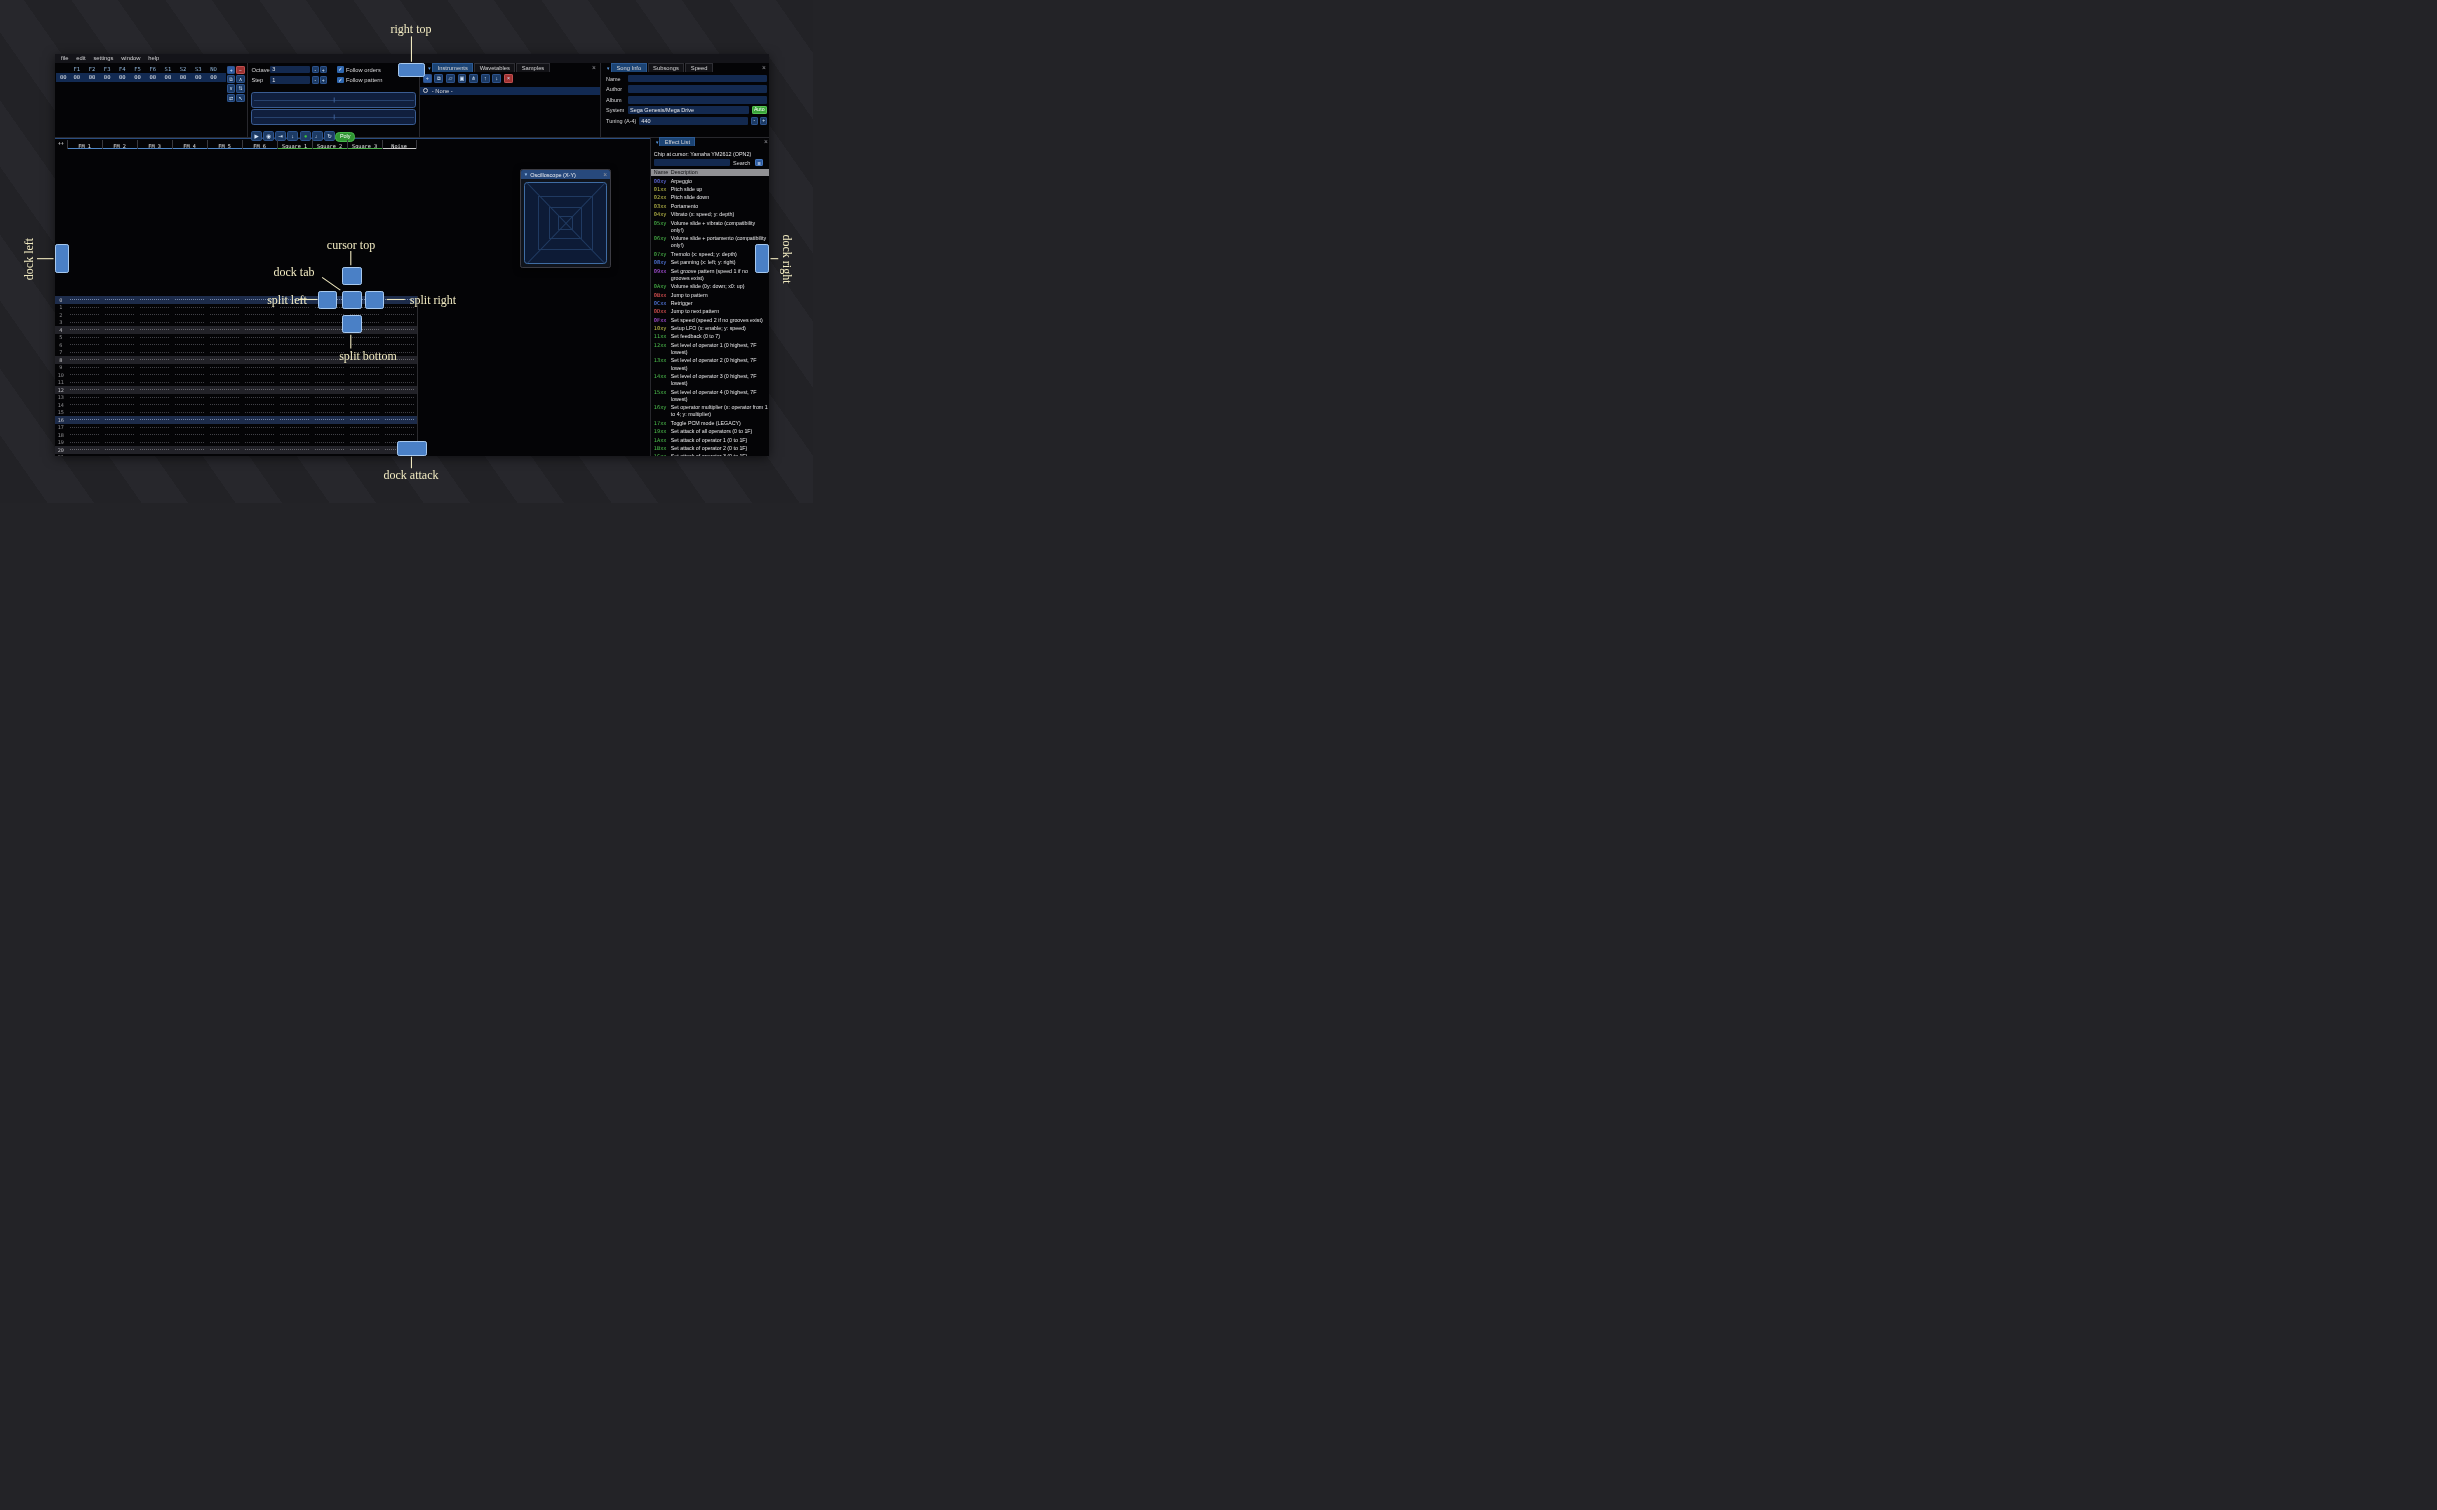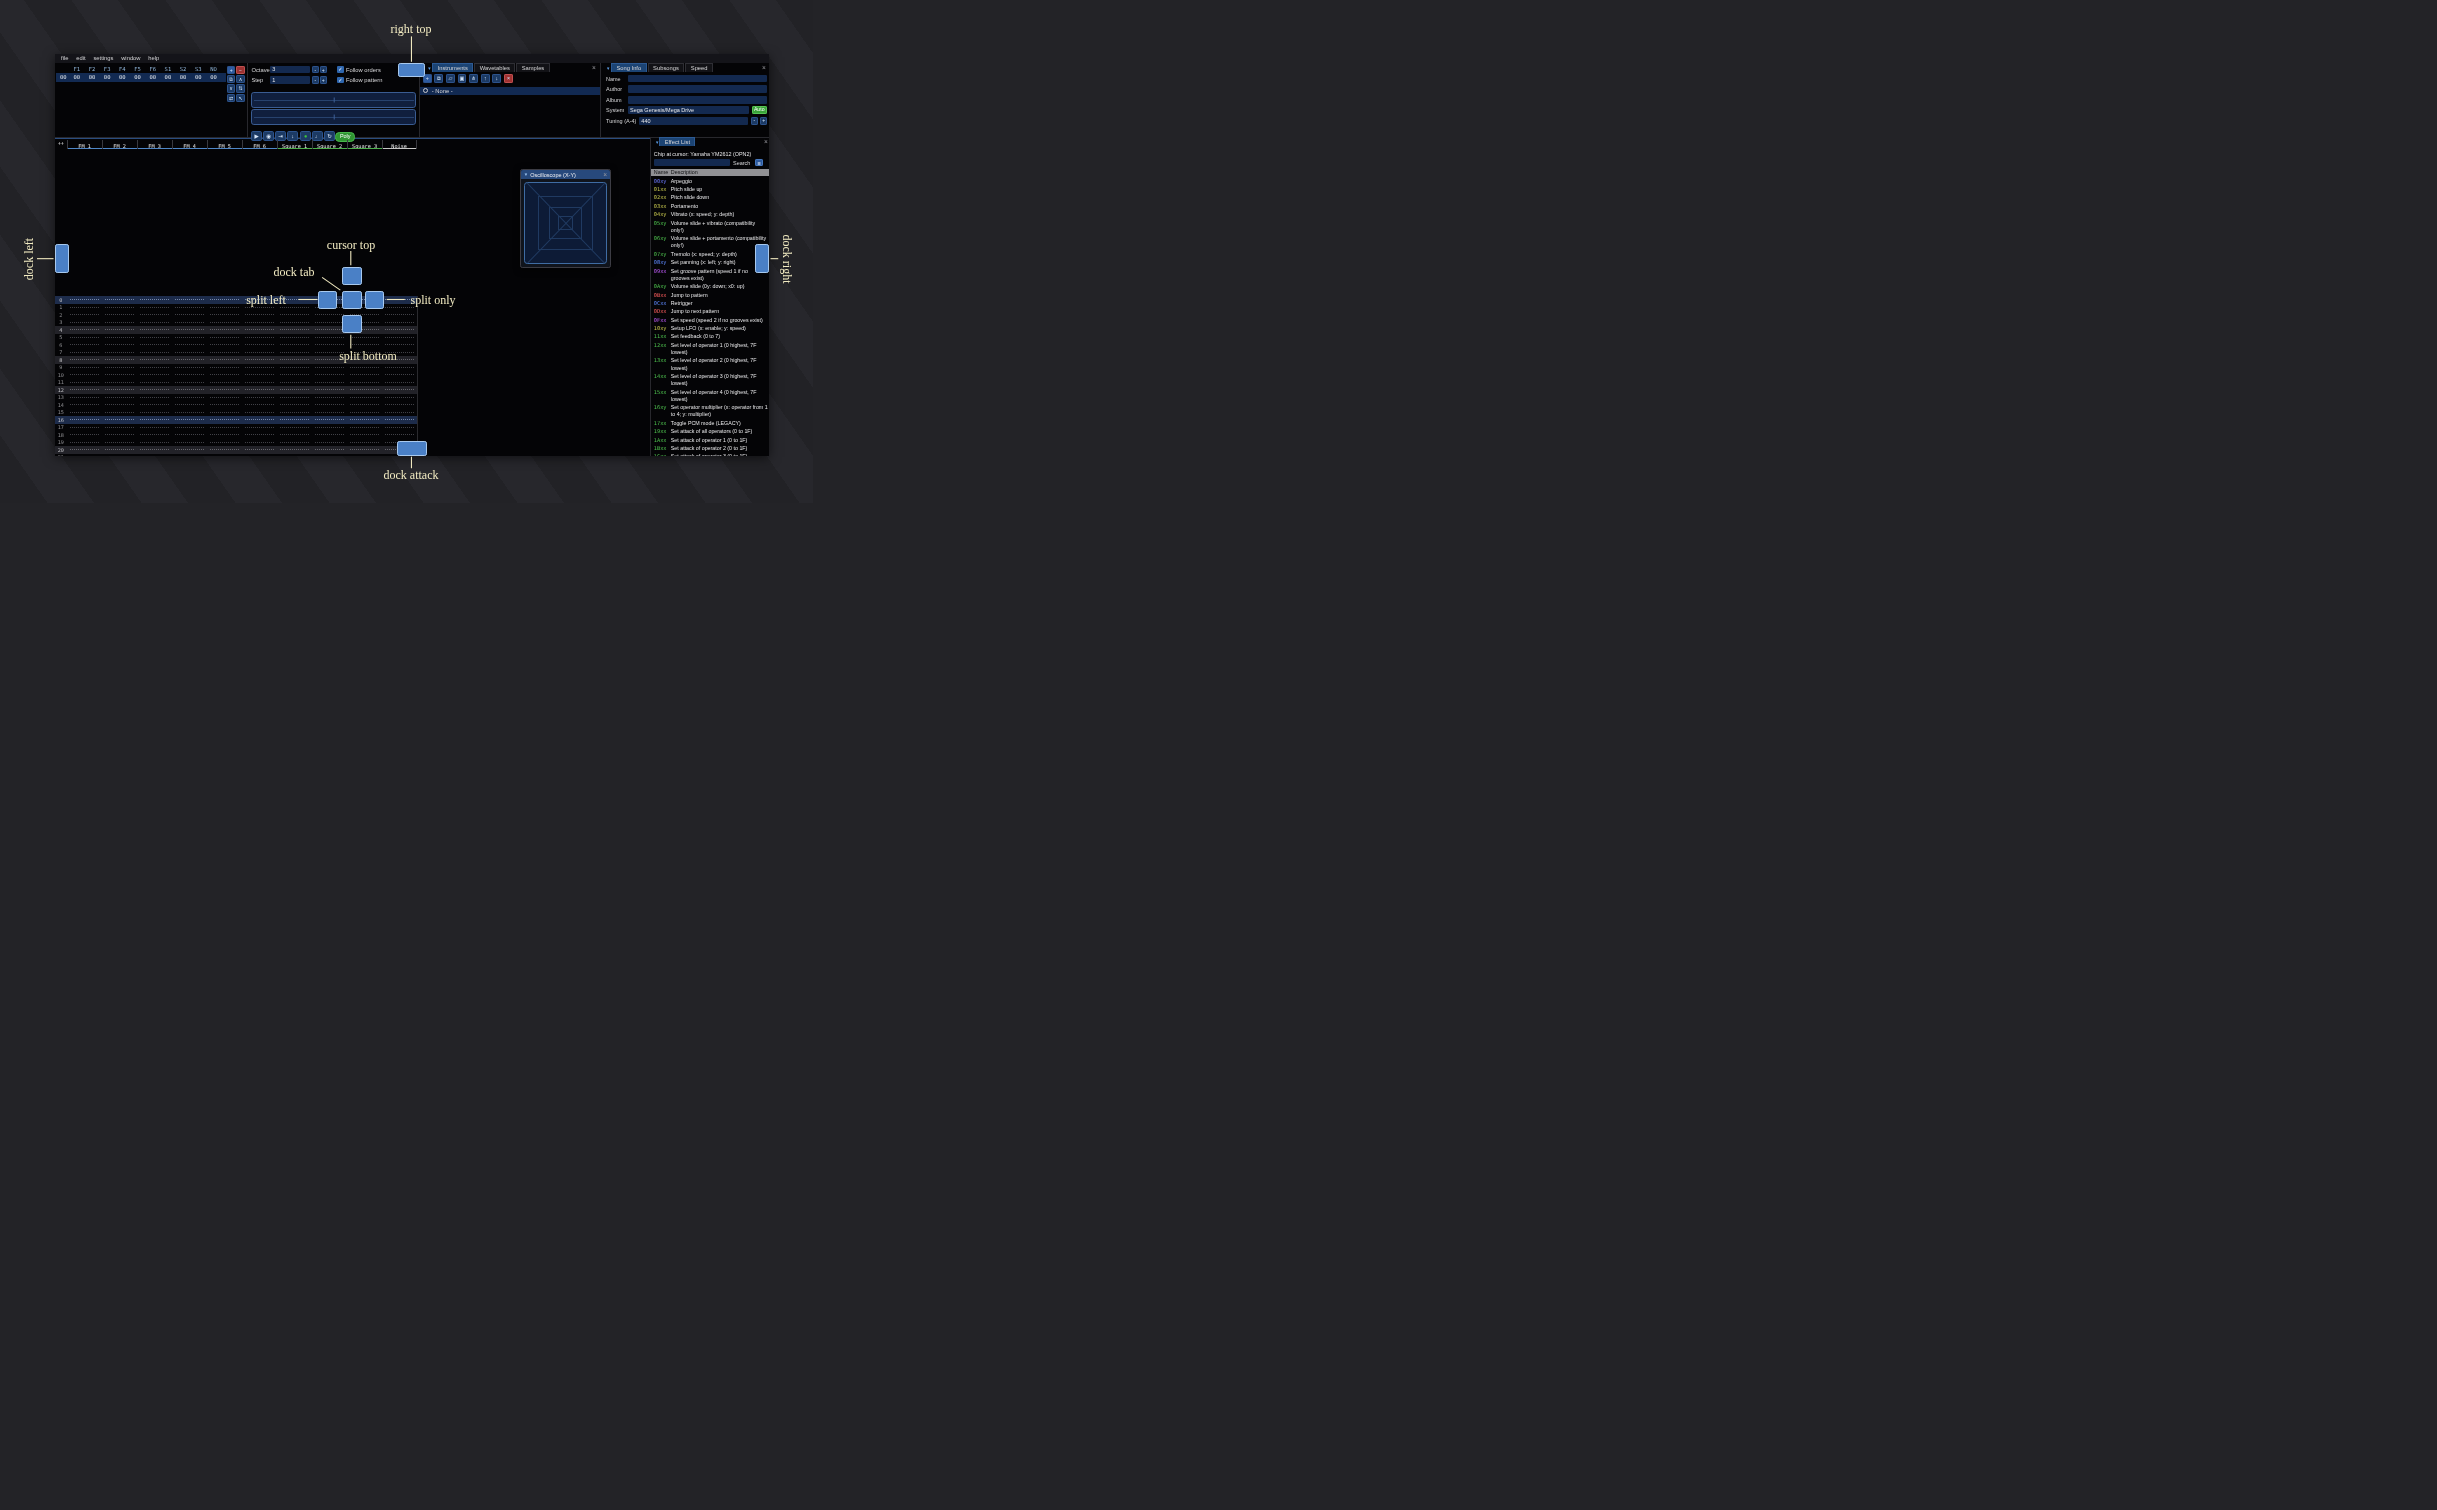--- a/index.html
+++ b/index.html
@@ -1206,17 +1206,17 @@
       <line x1="583" y1="503" x2="616" y2="526"></line>
     </g>
   </svg>
 
   <div class="ann" style="left:411px;top:29px">right top</div>
   <div class="ann" style="left:411px;top:475px">dock attack</div>
   <div class="ann rl" style="left:29px;top:259px">dock left</div>
   <div class="ann rr" style="left:786px;top:259px">dock right</div>
   <div class="ann" style="left:351px;top:245px">cursor top</div>
   <div class="ann" style="left:294px;top:272px">dock tab</div>
-  <div class="ann" style="left:266px;top:300px">split left</div>
-  <div class="ann" style="left:433px;top:300px">split only</div>
+  <div class="ann" style="left:287px;top:300px">split left</div>
+  <div class="ann" style="left:433px;top:300px">split right</div>
   <div class="ann" style="left:368px;top:356px">split bottom</div>
 </div>
 
 
 </body></html>

